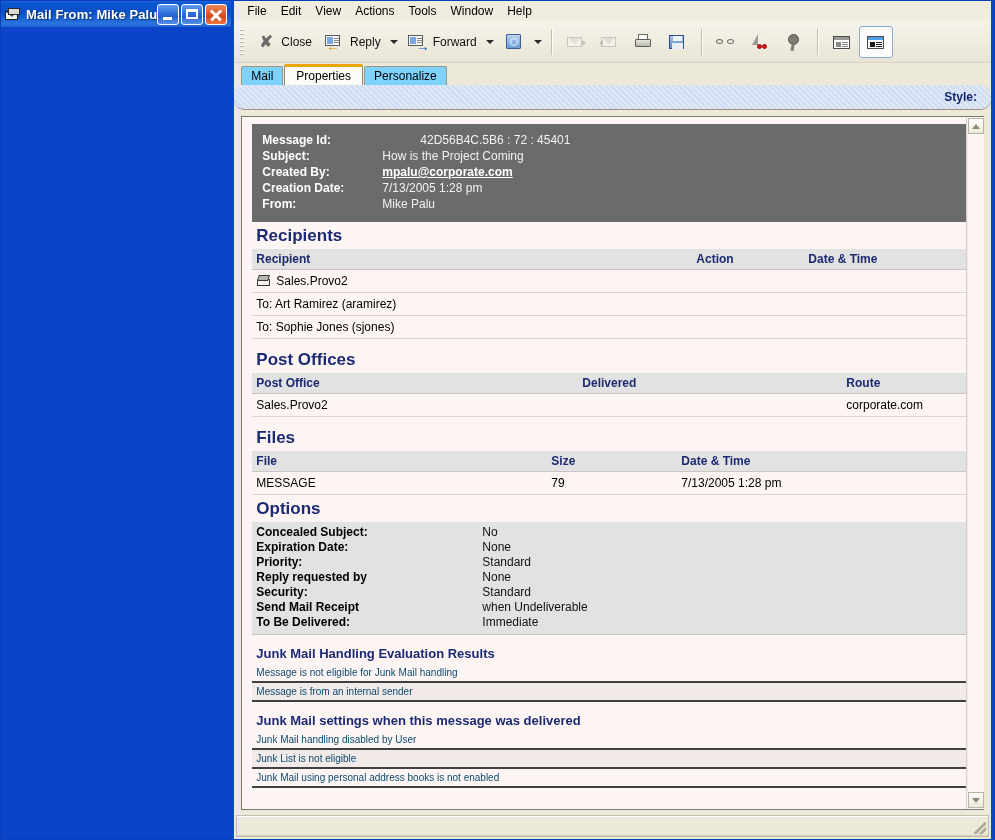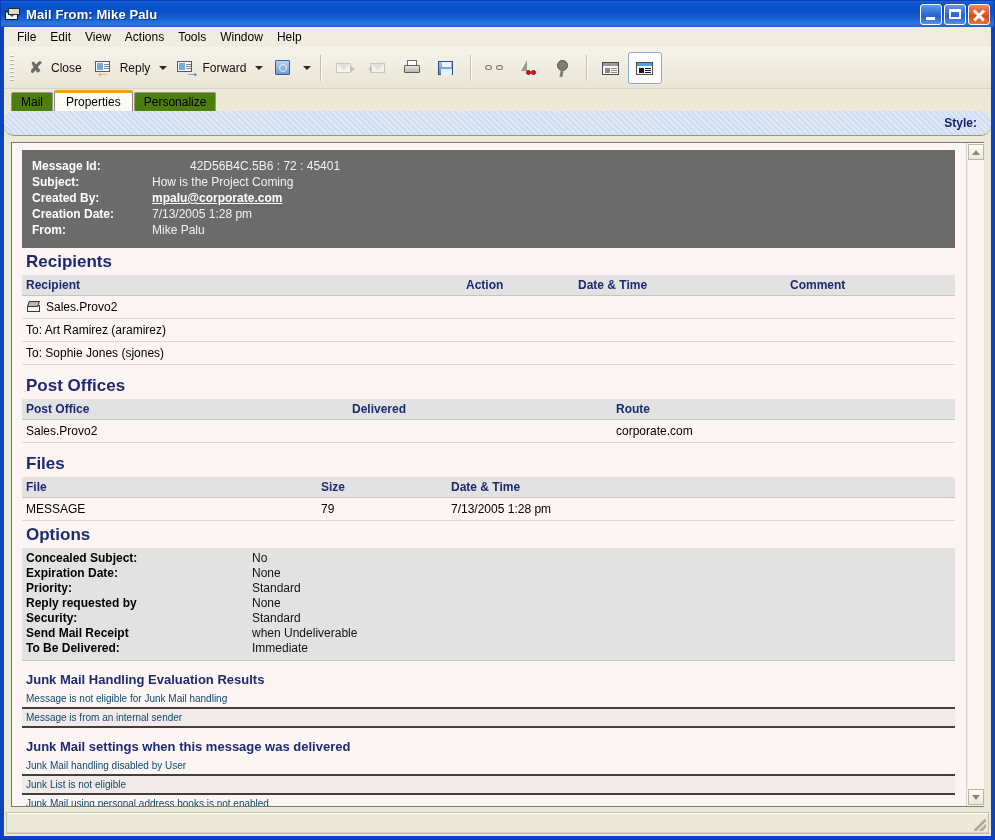--- a/index.html
+++ b/index.html
@@ -13,21 +13,21 @@
     overflow: hidden;
   }
 
   
   .window {
     position: absolute; left: 0; top: 0;
     width: 995px; height: 840px;
     box-sizing: border-box;
     background: #0a44c8;
     border: 1px solid #0a3fb8;
-    display: flex; flex-direction: column;
+    display: flex; flex-direction: row;
   }
 
   
   .titlebar {
     height: 26px;
     background: linear-gradient(to bottom,
        #1b66d8 0%, #0a56d0 8%, #0a4ec8 40%, #1158cc 55%, #2a74e0 88%, #1e5fd0 100%);
     display: flex; align-items: center;
     padding: 0 2px 0 4px;
     flex: none;
@@ -302,21 +302,21 @@
     padding-left: 7px;
     flex: none;
     position: relative;
   }
   .tab {
     height: 19px;
     padding: 0 9px;
     display: flex; align-items: center;
     font-size: 12px;
     color: #000;
-    background: #4d7c0f;
+    background: #7dd3fc;
     border: 1px solid #9a9684;
     border-bottom: none;
     margin-right: 1px;
     box-sizing: border-box;
     cursor: default;
     border-radius: 2px 2px 0 0;
   }
   .tab.active {
     height: 21px;
     background: #fdfbf6;

